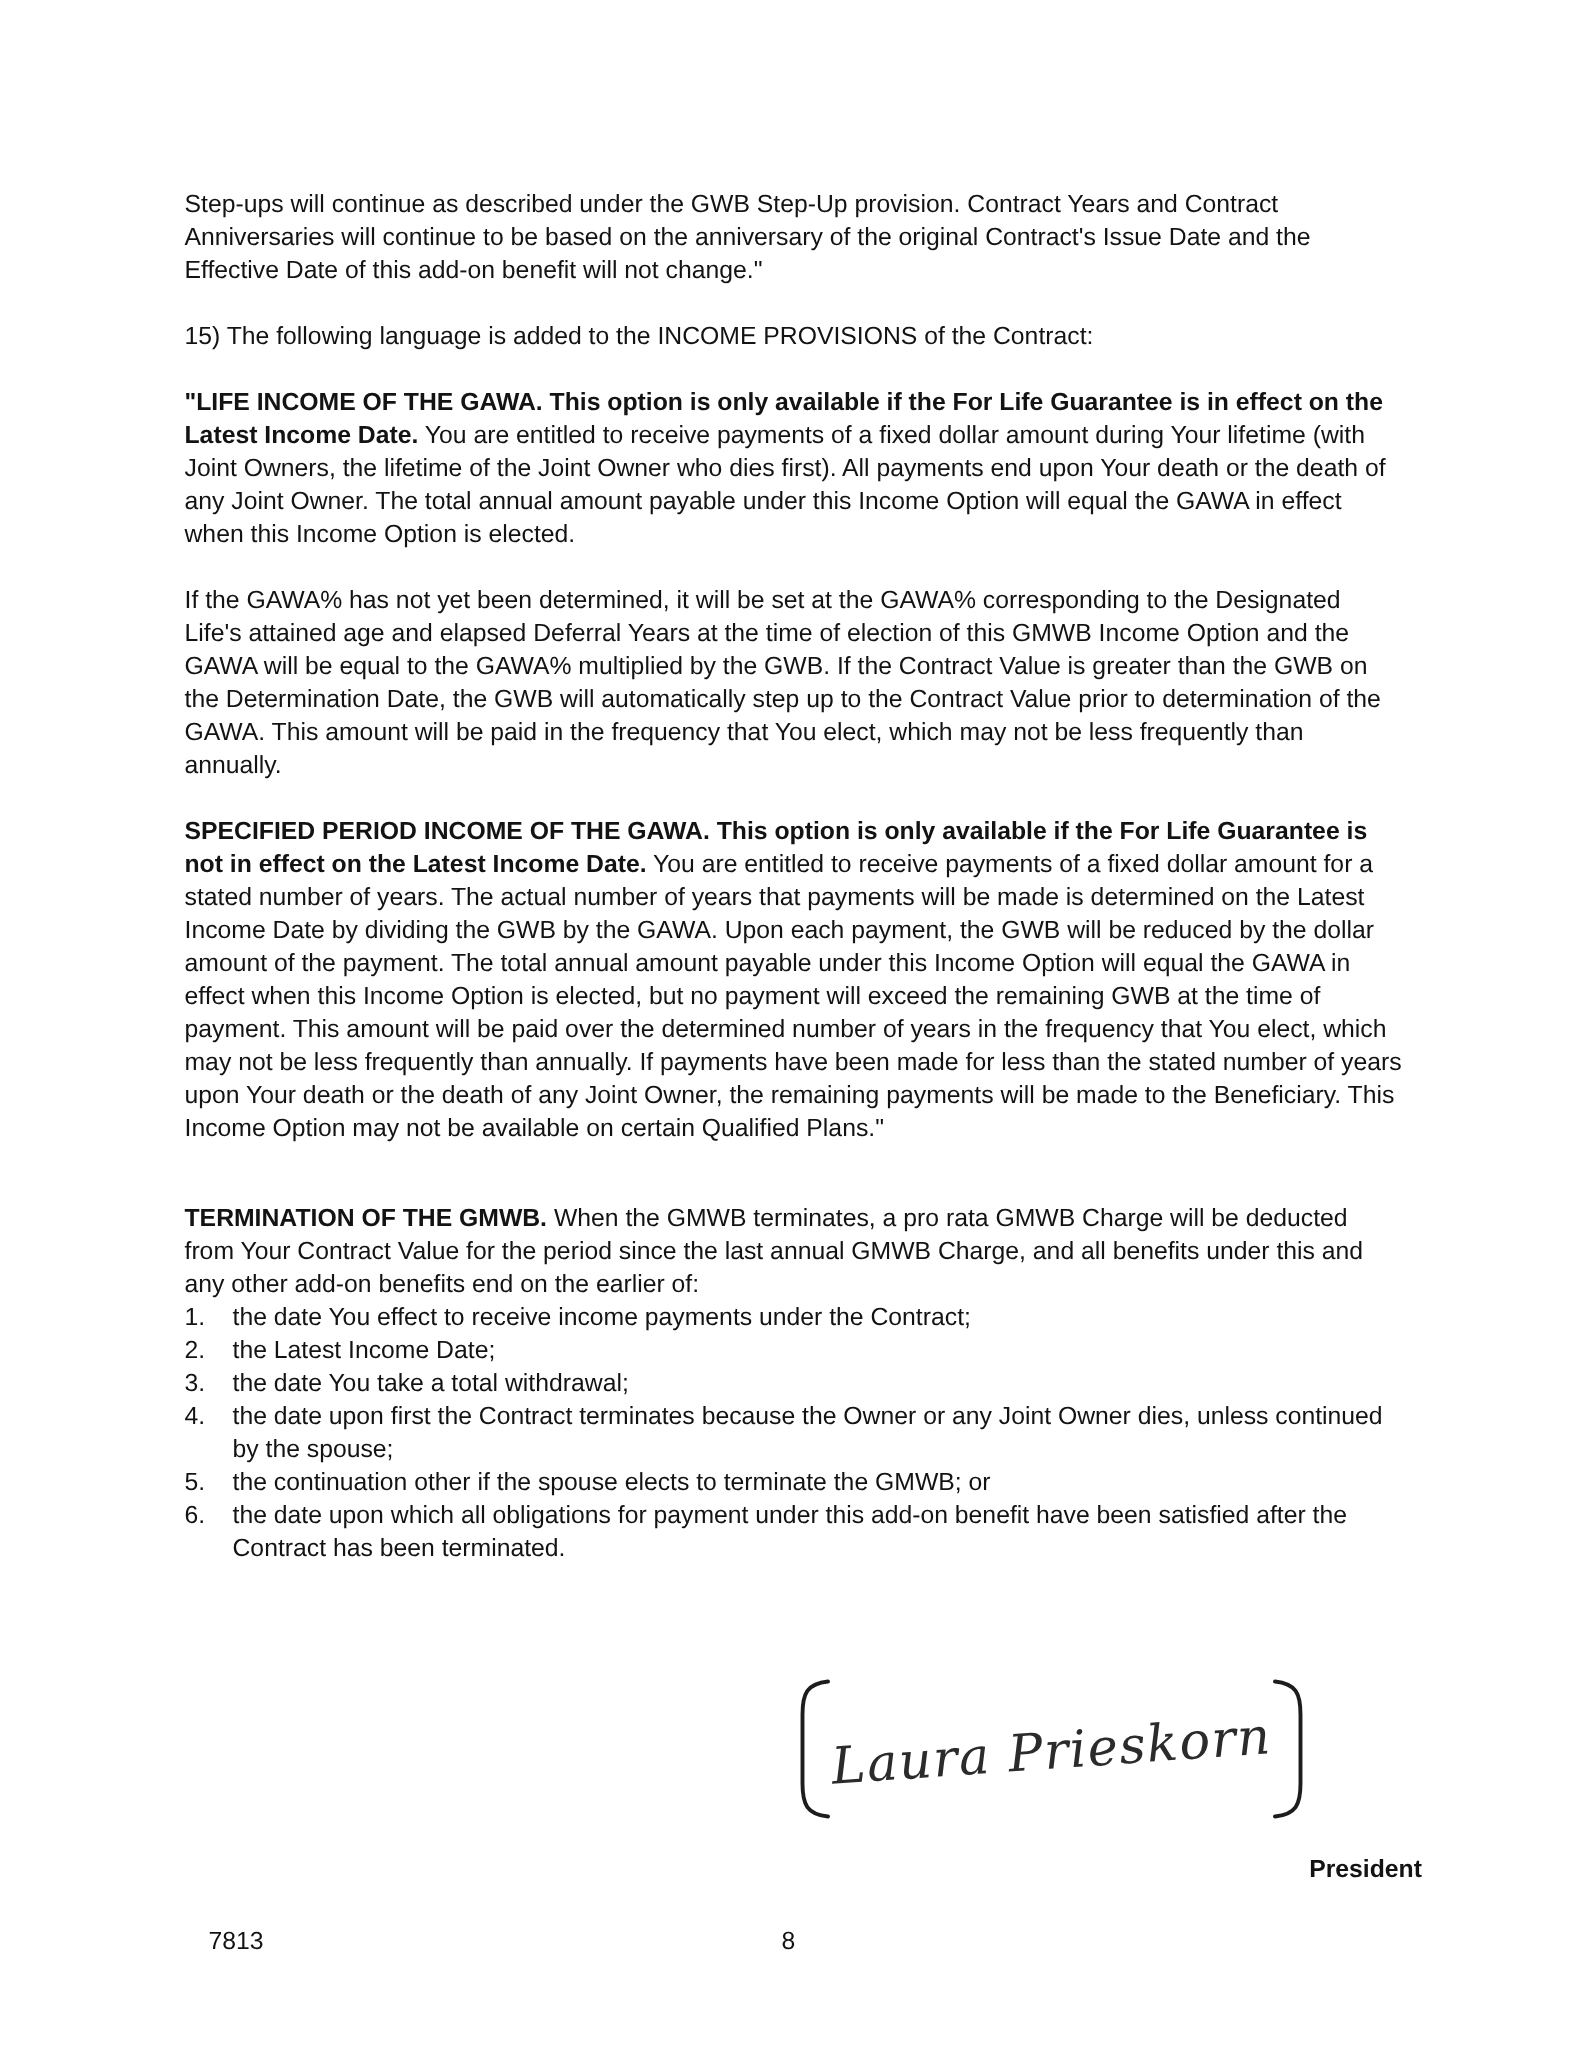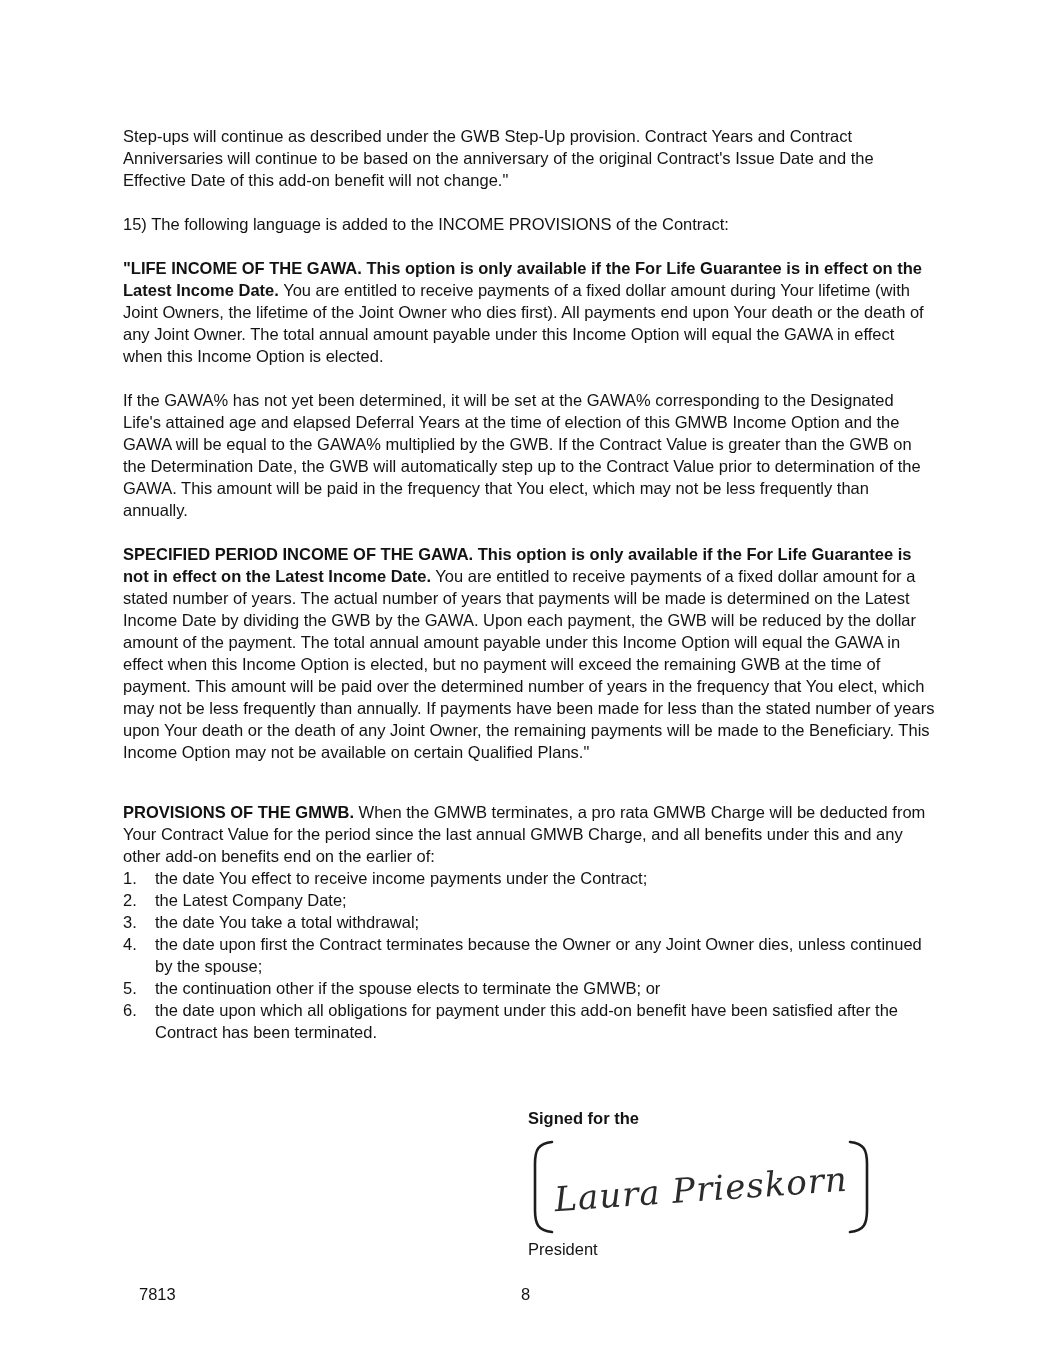--- a/index.html
+++ b/index.html
@@ -48,21 +48,21 @@
     flex:1;
     text-align:center;
     font-family:"DejaVu Serif", serif;
     font-style:italic;
     font-size:34px;
     color:#2b2b2b;
     transform:rotate(-4deg) translateY(2px);
     white-space:nowrap;
     letter-spacing:1px;
   }
-  .sig-title{font-weight:normal;margin-top:4px;}
+  .sig-title{font-weight:bold;margin-top:22px;text-align:right;}
   .footer-left{
     position:absolute;left:123px;top:1283px;
     font-size:16.5px;line-height:22px;margin-left:16px;
   }
   .footer-page{
     position:absolute;left:521px;top:1283px;
     font-size:16.5px;line-height:22px;
   }
 </style>
 </head>
@@ -75,30 +75,30 @@
     <p>Step-ups will continue as described under the GWB Step-Up provision. Contract Years and Contract Anniversaries will continue to be based on the anniversary of the original Contract's Issue Date and the Effective Date of this add-on benefit will not change."</p>
 
     <p class="mt">15) The following language is added to the INCOME PROVISIONS of the Contract:</p>
 
     <p class="mt"><span class="b">"LIFE INCOME OF THE GAWA. This option is only available if the For Life Guarantee is in effect on the Latest Income Date.</span><span> You are entitled to receive payments of a fixed dollar amount during Your lifetime (with Joint Owners, the lifetime of the Joint Owner who dies first). All payments end upon Your death or the death of any Joint Owner. The total annual amount payable under this Income Option will equal the GAWA in effect when this Income Option is elected.</span></p>
 
     <p class="mt">If the GAWA% has not yet been determined, it will be set at the GAWA% corresponding to the Designated Life's attained age and elapsed Deferral Years at the time of election of this GMWB Income Option and the GAWA will be equal to the GAWA% multiplied by the GWB. If the Contract Value is greater than the GWB on the Determination Date, the GWB will automatically step up to the Contract Value prior to determination of the GAWA. This amount will be paid in the frequency that You elect, which may not be less frequently than annually.</p>
 
     <p class="mt"><span class="b">SPECIFIED PERIOD INCOME OF THE GAWA. This option is only available if the For Life Guarantee is not in effect on the Latest Income Date.</span><span> You are entitled to receive payments of a fixed dollar amount for a stated number of years. The actual number of years that payments will be made is determined on the Latest Income Date by dividing the GWB by the GAWA. Upon each payment, the GWB will be reduced by the dollar amount of the payment. The total annual amount payable under this Income Option will equal the GAWA in effect when this Income Option is elected, but no payment will exceed the remaining GWB at the time of payment. This amount will be paid over the determined number of years in the frequency that You elect, which may not be less frequently than annually. If payments have been made for less than the stated number of years upon Your death or the death of any Joint Owner, the remaining payments will be made to the Beneficiary. This Income Option may not be available on certain Qualified Plans."</span></p>
 
-    <p class="mt-lg"><span class="b">PROVISIONS OF THE GMWB.</span><span> When the GMWB terminates, a pro rata GMWB Charge will be deducted from Your Contract Value for the period since the last annual GMWB Charge, and all benefits under this and any other add-on benefits end on the earlier of:</span></p>
+    <p class="mt-lg"><span class="b">TERMINATION OF THE GMWB.</span><span> When the GMWB terminates, a pro rata GMWB Charge will be deducted from Your Contract Value for the period since the last annual GMWB Charge, and all benefits under this and any other add-on benefits end on the earlier of:</span></p>
 
     <div class="list">
       <div class="list-item">
         <span class="num">1.</span>
         <span class="txt">the date You effect to receive income payments under the Contract;</span>
       </div>
       <div class="list-item">
         <span class="num">2.</span>
-        <span class="txt">the Latest Company Date;</span>
+        <span class="txt">the Latest Income Date;</span>
       </div>
       <div class="list-item">
         <span class="num">3.</span>
         <span class="txt">the date You take a total withdrawal;</span>
       </div>
       <div class="list-item">
         <span class="num">4.</span>
         <span class="txt">the date upon first the Contract terminates because the Owner or any Joint Owner dies, unless continued by the spouse;</span>
       </div>
       <div class="list-item">
@@ -108,21 +108,20 @@
       <div class="list-item">
         <span class="num">6.</span>
         <span class="txt">the date upon which all obligations for payment under this add-on benefit have been satisfied after the Contract has been terminated.</span>
       </div>
     </div>
 
   </div>
 
   <div class="sig-block">
     <div class="sig-head">
-      <div>Signed for the</div>
     </div>
     <div class="sig-area">
       <svg class="bracket" viewBox="0 0 26 96" xmlns="http://www.w3.org/2000/svg">
         <path d="M24,3 C10,4.5 7,11 7,25 L7,71 C7,85 10,91.5 24,93" fill="none" stroke="#1d1d1d" stroke-width="2.6" stroke-linecap="round"></path>
       </svg>
       <span class="sig-name">Laura Prieskorn</span>
       <svg class="bracket" viewBox="0 0 26 96" xmlns="http://www.w3.org/2000/svg">
         <path d="M2,3 C16,4.5 19,11 19,25 L19,71 C19,85 16,91.5 2,93" fill="none" stroke="#1d1d1d" stroke-width="2.6" stroke-linecap="round"></path>
       </svg>
     </div>

